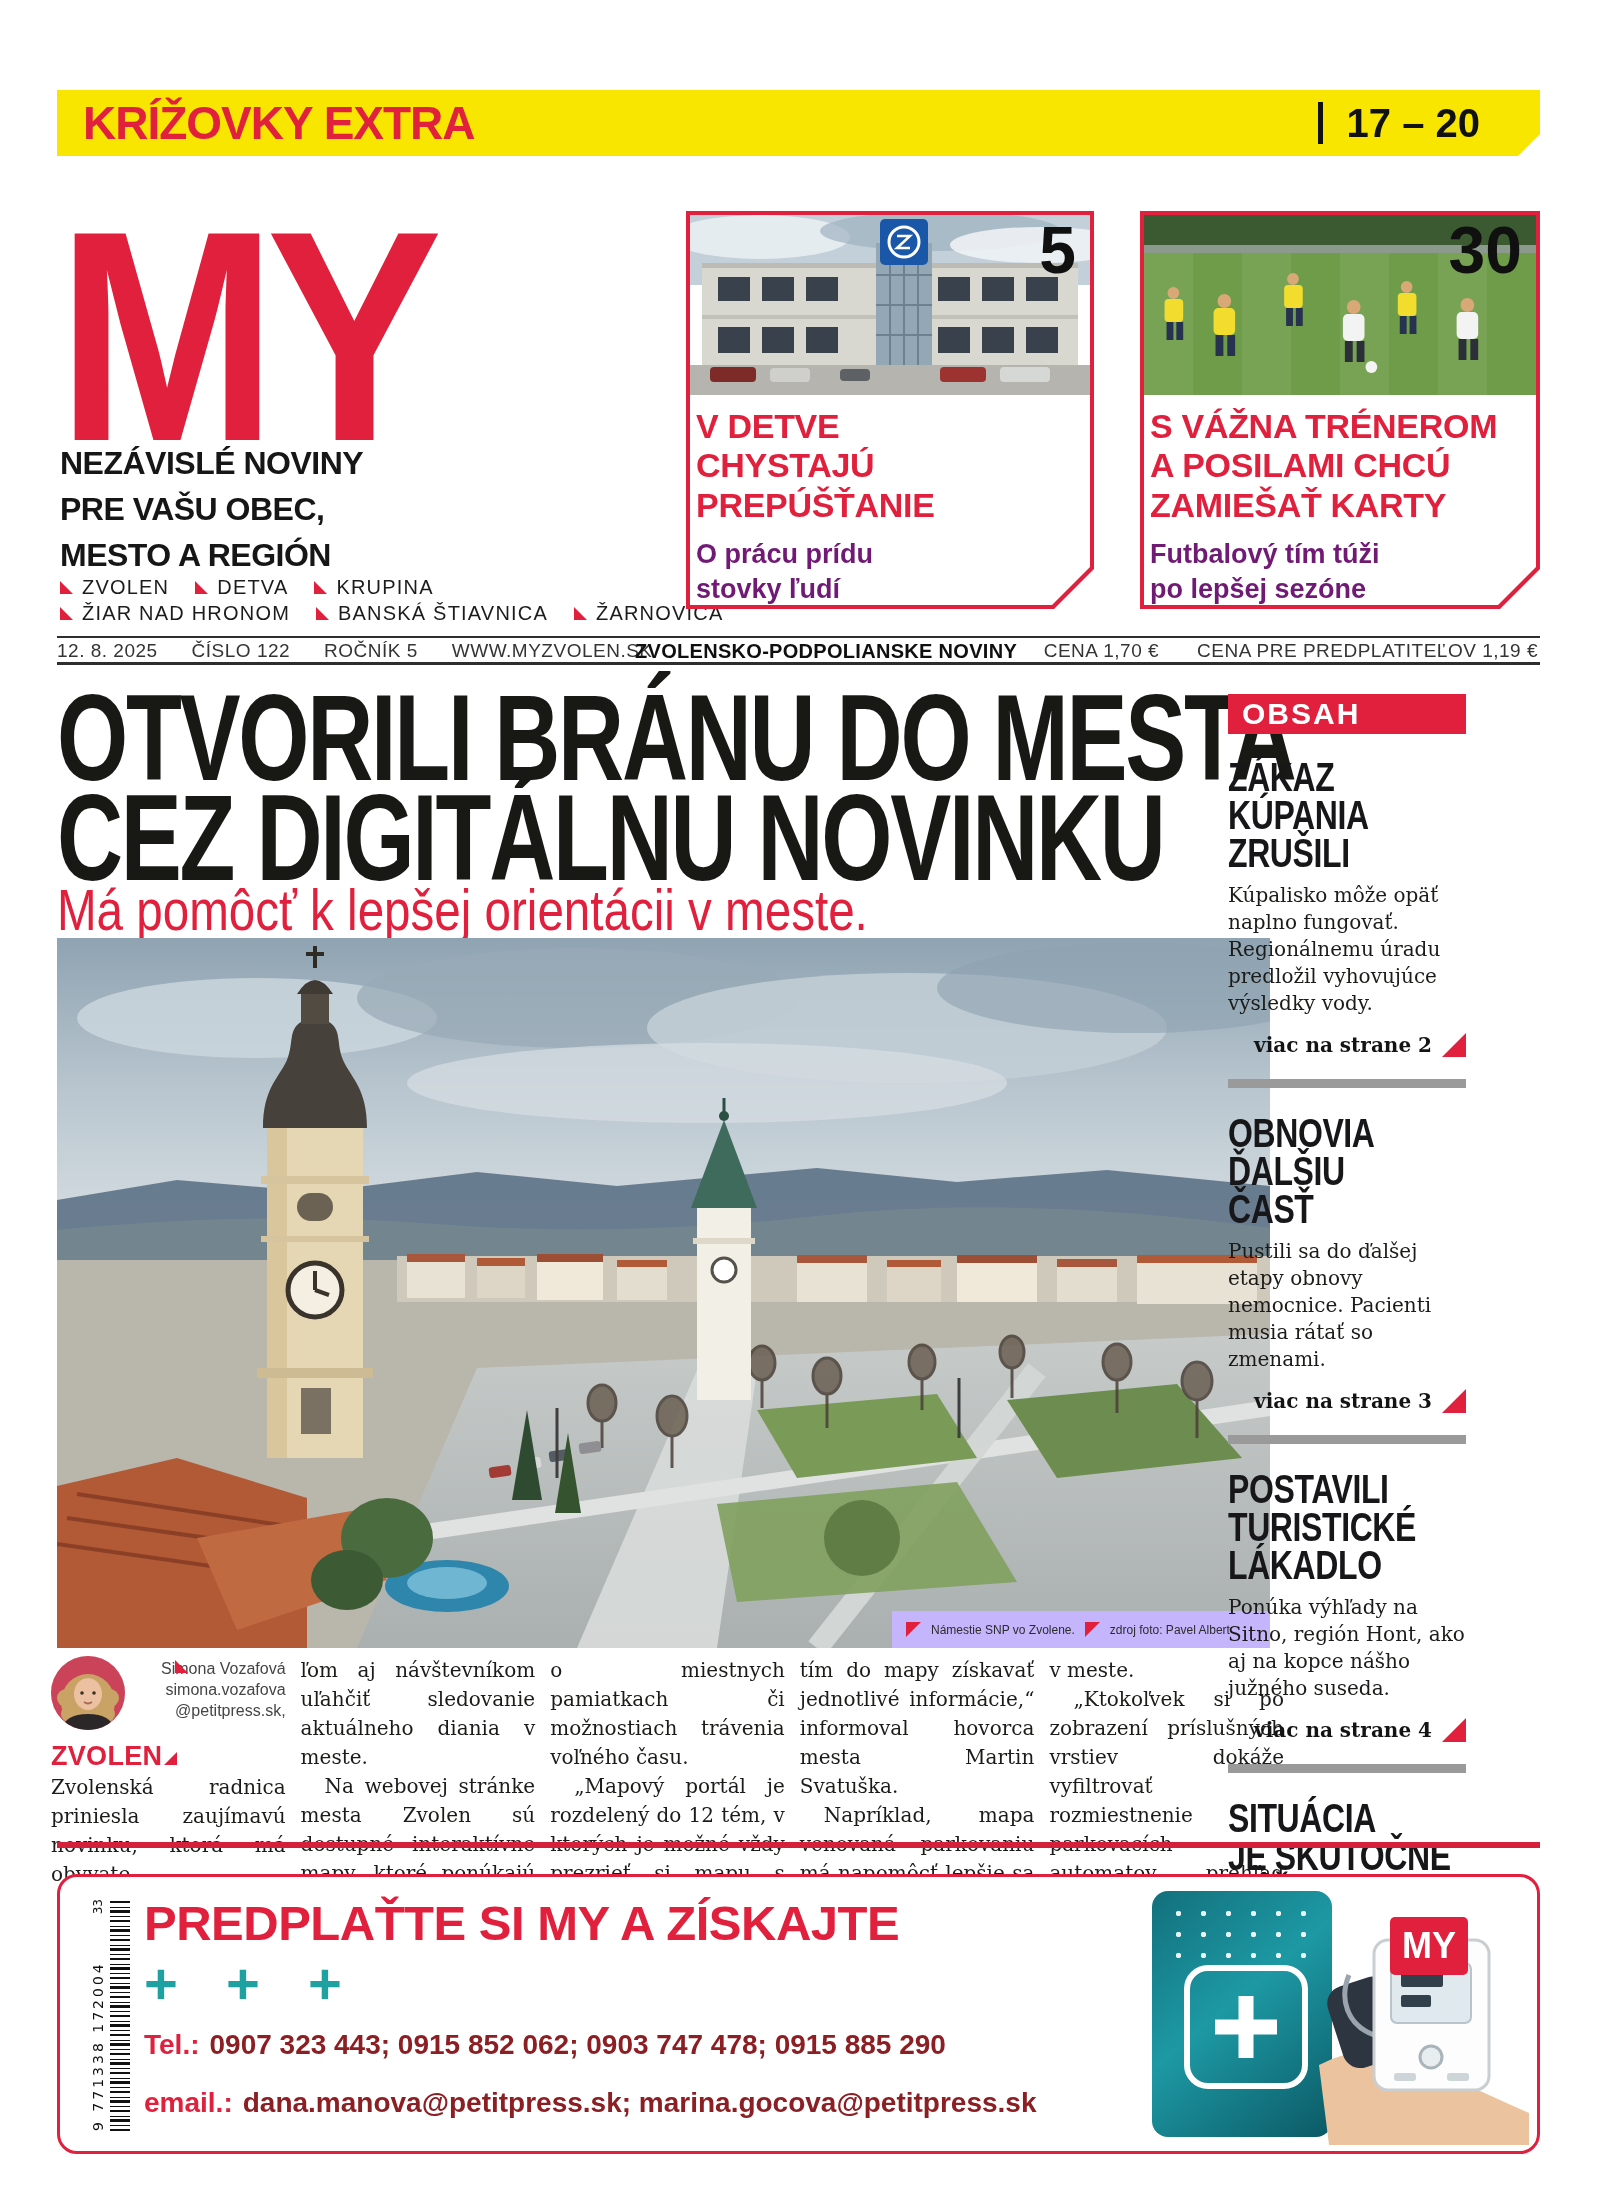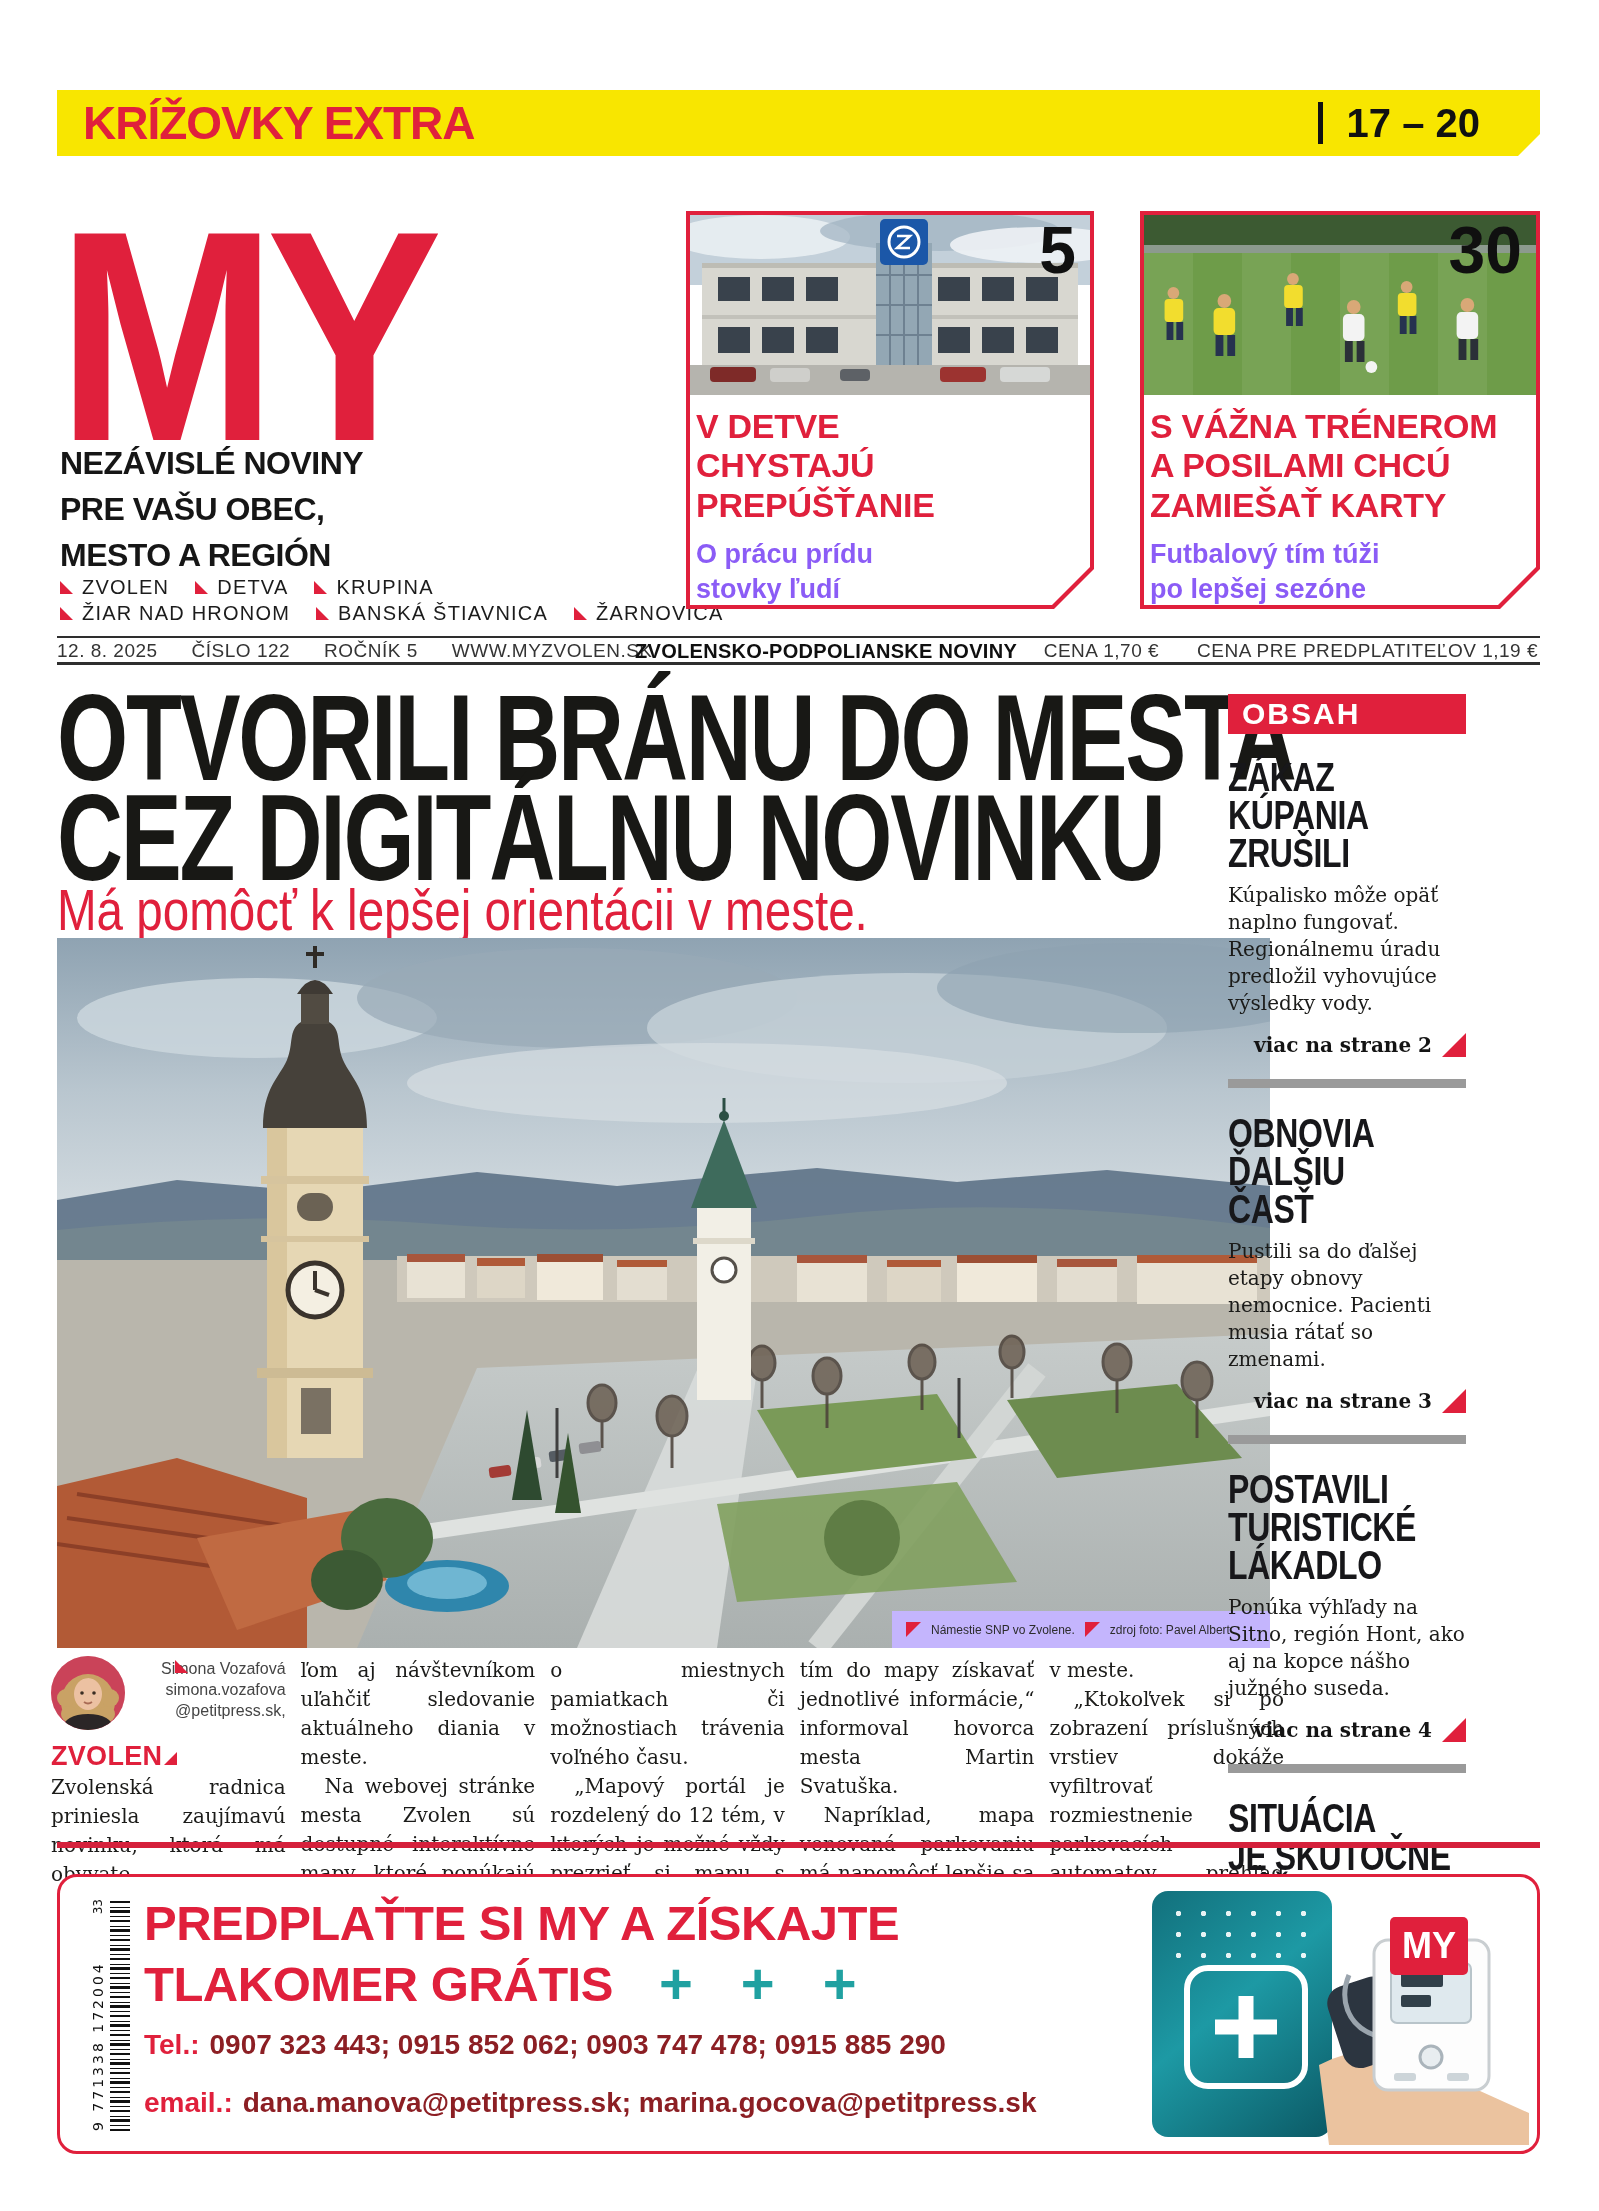--- a/index.html
+++ b/index.html
@@ -36,21 +36,21 @@
           clip-path:polygon(0 0,100% 0,100% calc(100% - 40px),calc(100% - 40px) 100%,0 100%);}
   .teaser-1{left:686px;width:408px;}
   .teaser-2{left:1140px;width:400px;}
   .teaser-inner{position:absolute;inset:4px;background:#fff;
           clip-path:polygon(0 0,100% 0,100% calc(100% - 38px),calc(100% - 38px) 100%,0 100%);}
   .teaser-photo{position:relative;width:100%;height:180px;overflow:hidden;}
   .teaser-photo svg{position:absolute;inset:0;width:100%;height:100%;}
   .teaser-num{position:absolute;top:2px;right:14px;font-size:66px;font-weight:900;color:#101010;line-height:1;}
   .teaser-body{padding:12px 18px 0 6px;}
   .teaser-title{font-size:34px;line-height:1.16;font-weight:800;color:#e0203c;white-space:pre-line;letter-spacing:-0.3px;}
-  .teaser-sub{margin-top:12px;font-size:27px;line-height:1.28;font-weight:700;color:#8b5cf6;white-space:pre-line;}
+  .teaser-sub{margin-top:12px;font-size:27px;line-height:1.28;font-weight:700;color:#701a75;white-space:pre-line;}
 
   
   .headline{position:absolute;left:57px;top:688px;}
   .hl-line{font-size:122px;font-weight:700;letter-spacing:-3px;color:#181815;line-height:100px;height:100px;
            white-space:nowrap;transform:scaleX(0.75);transform-origin:left top;}
   .subhead{position:absolute;left:57px;top:878px;font-size:58px;line-height:64px;font-weight:400;color:#e0203c;
            white-space:nowrap;transform:scaleX(0.82);transform-origin:left top;}
 
   
   .photo{position:absolute;left:57px;top:938px;width:1213px;height:710px;overflow:hidden;background:#aeb8bd;}
@@ -519,21 +519,20 @@
   <div class="ad">
     <div class="barcode">
       <div class="bc-line">
         <span class="bc-num">9 771338 172004</span>
         <span class="bc-code">33</span>
       </div>
       <div class="bc-bars"></div>
     </div>
     <div class="ad-h1">PREDPLAŤTE SI MY A ZÍSKAJTE</div>
     <div class="ad-h2row">
-      <span class="ad-h2">TLAKOMER GRÁTIS</span>
       <span class="ad-plus">+ + +</span>
     </div>
     <div class="ad-tel">
       <span class="ad-label">Tel.:</span><span>0907 323 443; 0915 852 062; 0903 747 478; 0915 885 290</span>
     </div>
     <div class="ad-email">
       <span class="ad-label">email.:</span><span>dana.manova@petitpress.sk; marina.gocova@petitpress.sk</span>
     </div>
     <div class="ad-panel">
       <div class="ad-dots"></div>

